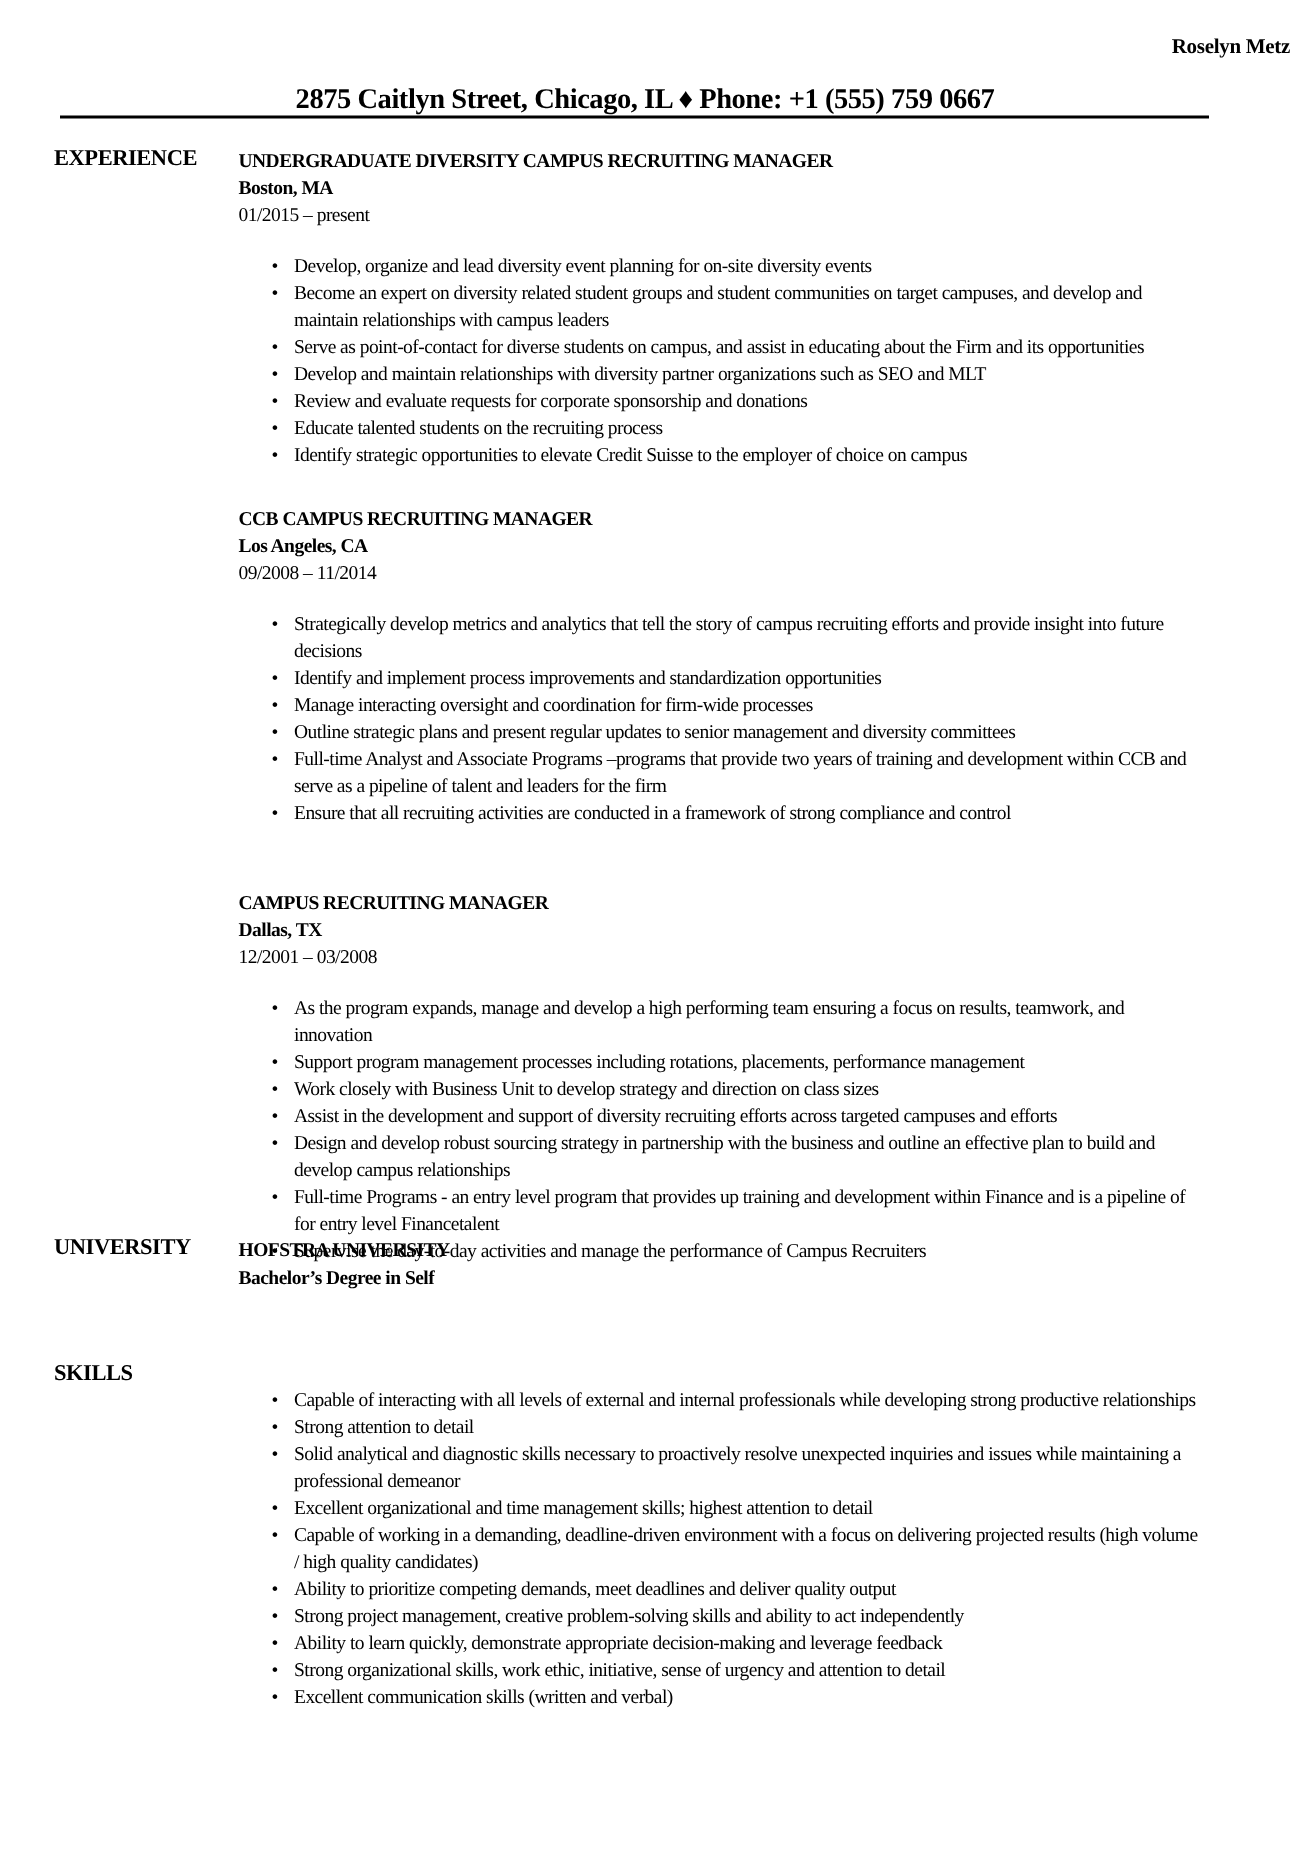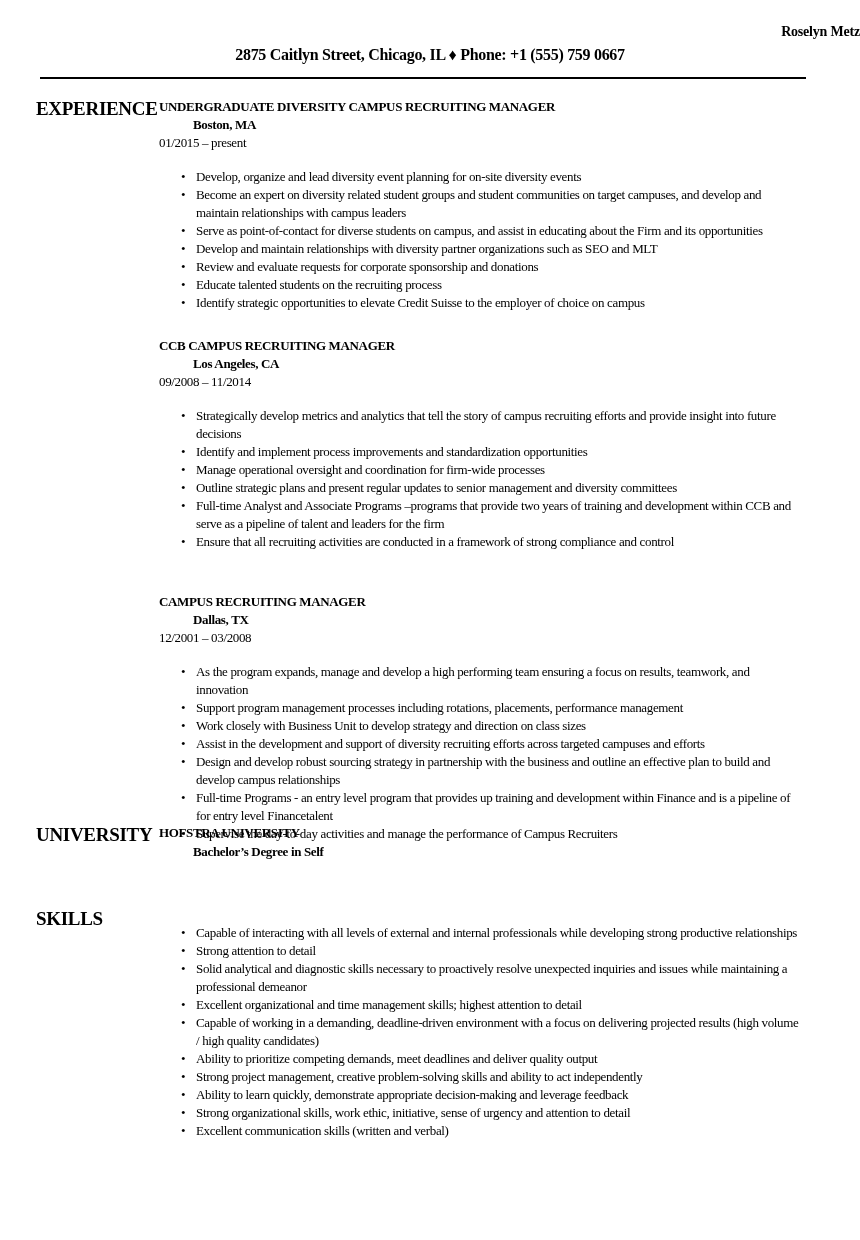--- a/index.html
+++ b/index.html
@@ -2,27 +2,27 @@
 <html><head>
 <meta charset="utf-8">
 <style>
   html, body { margin: 0; padding: 0; background: #ffffff; }
   body {
     width: 860px; height: 1240px; position: relative; overflow: hidden;
     font-family: "Liberation Serif", "DejaVu Serif", serif; color: #000;
   }
   .name { position: absolute; top: 24px; left: 0; width: 860px; text-align: right;
     font-size: 14px; font-weight: bold; letter-spacing: -0.2px; }
-  .contact { position: absolute; top: 46px; left: 0; width: 860px; text-align: center;
-    font-size: 16px; font-weight: bold; letter-spacing: -0.3px; }
+  .contact { position: absolute; top: 56px; left: 0; width: 860px; text-align: center;
+    font-size: 19px; font-weight: bold; letter-spacing: -0.3px; }
   .rule { position: absolute; top: 77px; left: 40px; width: 766px; height: 2px; background: #000; }
-  .section-label { position: absolute; left: 36px; font-size: 19px; font-weight: bold; letter-spacing: -0.3px; }
+  .section-label { position: absolute; left: 36px; font-size: 15px; font-weight: bold; letter-spacing: -0.3px; }
   .block { position: absolute; left: 159px; width: 660px; font-size: 13px; line-height: 18px; letter-spacing: -0.35px; }
   .job-title { font-weight: bold; text-transform: uppercase; }
-  .loc { font-weight: bold; margin-left: 34px; }
+  .loc { font-weight: bold; }
   ul { list-style: none; margin: 16px; padding: 0; }
   li { position: relative; padding-left: 21px; }
   li::before { content: "\2022"; position: absolute; left: 6px; top: 0; font-size: 13px; }
 </style>
 </head>
 <body>
 
 <div class="name">Roselyn Metz</div>
 <div class="contact">2875 Caitlyn Street, Chicago, IL ♦ Phone: +1 (555) 759 0667</div>
 <div class="rule"></div>
@@ -44,21 +44,21 @@
   </ul>
 </div>
 
 <div class="block" style="top:337px">
   <div class="job-title">CCB CAMPUS RECRUITING MANAGER</div>
   <div class="loc">Los Angeles, CA</div>
   <div>09/2008 – 11/2014</div>
   <ul>
     <li>Strategically develop metrics and analytics that tell the story of campus recruiting efforts and provide insight into future decisions</li>
     <li>Identify and implement process improvements and standardization opportunities</li>
-    <li>Manage operational oversight and coordination for firm-wide processes</li>
+    <li>Manage interacting oversight and coordination for firm-wide processes</li>
     <li>Outline strategic plans and present regular updates to senior management and diversity committees</li>
     <li>Full-time Analyst and Associate Programs –programs that provide two years of training and development within CCB and serve as a pipeline of talent and leaders for the firm</li>
     <li>Ensure that all recruiting activities are conducted in a framework of strong compliance and control</li>
   </ul>
 </div>
 
 <div class="block" style="top:593px">
   <div class="job-title">CAMPUS RECRUITING MANAGER</div>
   <div class="loc">Dallas, TX</div>
   <div>12/2001 – 03/2008</div>

